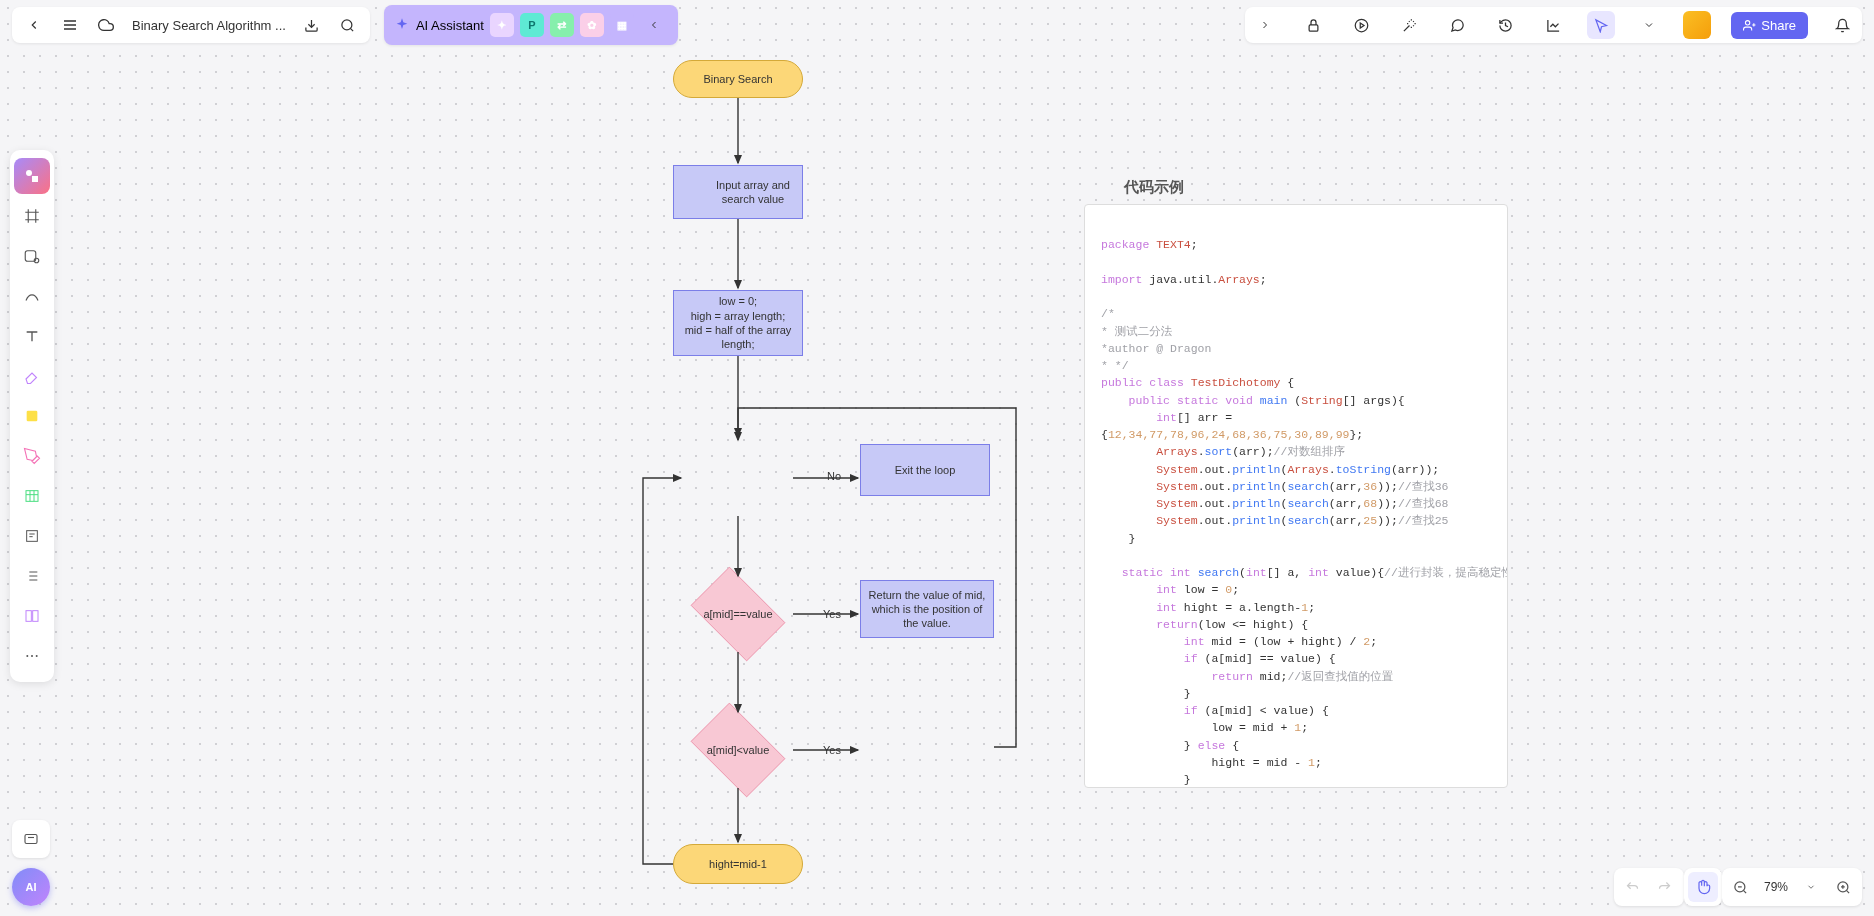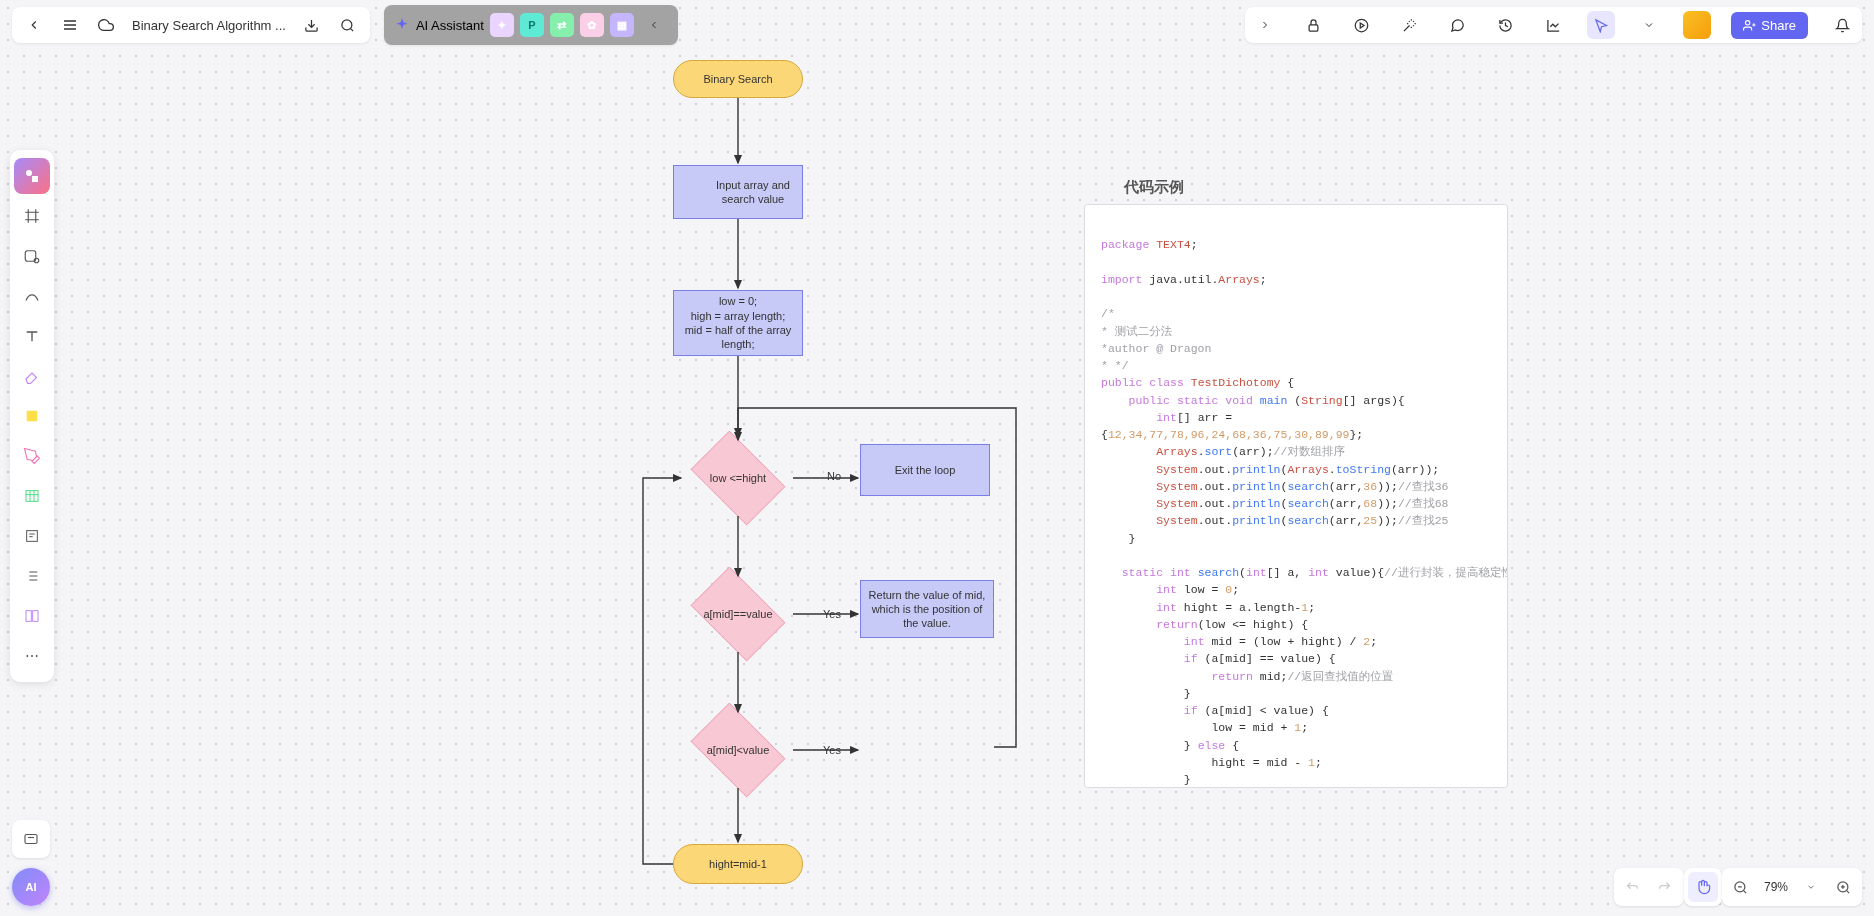--- a/index.html
+++ b/index.html
@@ -5,21 +5,21 @@
 * { margin: 0; padding: 0; box-sizing: border-box; }
 body { font-family: -apple-system, BlinkMacSystemFont, "Segoe UI", sans-serif; background: #f5f5f7; overflow: hidden; width: 1874px; height: 916px; position: relative; }
 
 
 .topbar { position: absolute; top: 6px; left: 0; right: 0; height: 38px; display: flex; align-items: center; padding: 0 12px; gap: 8px; z-index: 100; }
 .topbar-left { display: flex; align-items: center; gap: 8px; background: #fff; border-radius: 8px; padding: 4px 8px; box-shadow: 0 1px 3px rgba(0,0,0,0.08); }
 .topbar-right { display: flex; align-items: center; gap: 20px; background: #fff; border-radius: 8px; padding: 4px 6px; box-shadow: 0 1px 3px rgba(0,0,0,0.08); margin-left: auto; }
 .icon-btn { width: 28px; height: 28px; display: flex; align-items: center; justify-content: center; border-radius: 6px; cursor: pointer; color: #333; }
 .icon-btn.active { background: #e8e6ff; }
 .doc-title { font-size: 13px; color: #333; padding: 0 4px; max-width: 180px; white-space: nowrap; overflow: hidden; text-overflow: ellipsis; }
-.ai-pill { display: flex; align-items: center; gap: 6px; background: #a3a3a3; border-radius: 8px; padding: 6px 10px; box-shadow: 0 1px 3px rgba(0,0,0,0.08); margin-left: 6px; cursor: pointer; }
+.ai-pill { display: flex; align-items: center; gap: 6px; background: #c4b5fd; border-radius: 8px; padding: 6px 10px; box-shadow: 0 1px 3px rgba(0,0,0,0.08); margin-left: 6px; cursor: pointer; }
 .ai-pill span { font-size: 13px; font-weight: 500; }
 .color-chip { width: 24px; height: 24px; border-radius: 5px; display: flex; align-items: center; justify-content: center; font-size: 11px; font-weight: 600; color: #fff; }
 .share-btn { background: #6366f1; color: #fff; border-radius: 6px; padding: 6px 12px; font-size: 13px; font-weight: 500; display: flex; align-items: center; gap: 5px; cursor: pointer; }
 .avatar { width: 28px; height: 28px; border-radius: 6px; background: linear-gradient(135deg,#fbbf24,#f59e0b); }
 
 
 .sidetools { position: absolute; left: 10px; top: 150px; width: 44px; background: #fff; border-radius: 10px; box-shadow: 0 2px 8px rgba(0,0,0,0.1); display: flex; flex-direction: column; align-items: center; padding: 8px 0; gap: 4px; z-index: 100; }
 .tool { width: 36px; height: 36px; display: flex; align-items: center; justify-content: center; border-radius: 8px; cursor: pointer; color: #555; }
 .tool.active { background: linear-gradient(135deg,#a78bfa,#fb7185); color:#fff; }
 
@@ -67,24 +67,20 @@
   <div class="node terminator" style="left:673px; top:60px; width:130px; height:38px;">
       <span>Binary Search</span>
     </div>
   <div class="node process" style="left:673px; top:165px; width:130px; height:54px;padding-left:36px;">
       <span>Input array and search value</span>
     </div>
   <div class="node process" style="left:673px; top:290px; width:130px; height:66px; white-space:pre-line;"><span>low = 0;
 high = array length;
 mid = half of the array length;</span></div>
 
-  <div class="node decision" style="left:683px; top:440px;">
-      <div class="diamond"></div>
-      <span class="lbl">low &lt;=hight</span>
-    </div>
   <div class="node process" style="left:860px; top:444px; width:130px; height:52px;">
       <span>Exit the loop</span>
     </div>
 
   <div class="node decision" style="left:683px; top:576px;">
       <div class="diamond"></div>
       <span class="lbl">a[mid]==value</span>
     </div>
   <div class="node process" style="left:860px; top:580px; width:134px; height:58px;">
       <span>Return the value of mid, which is the position of the value.</span>

